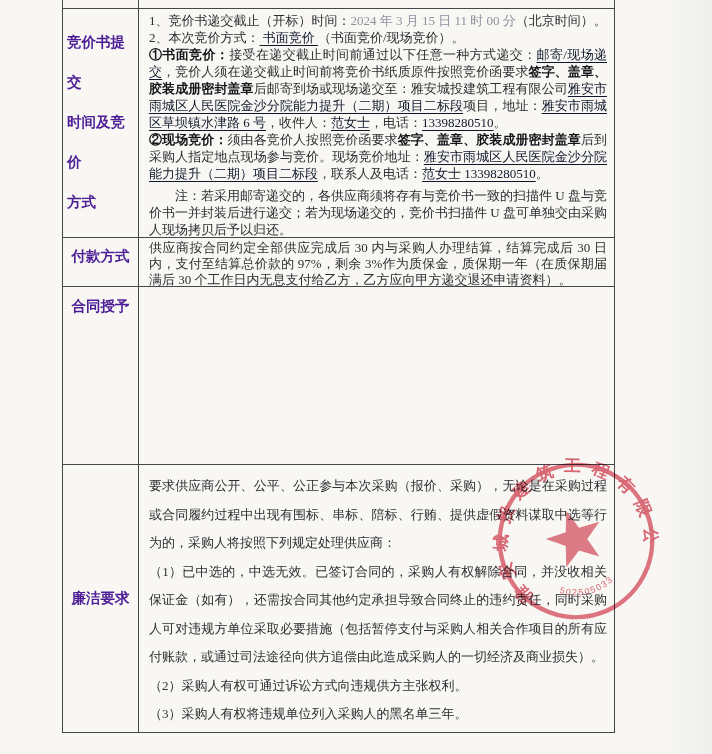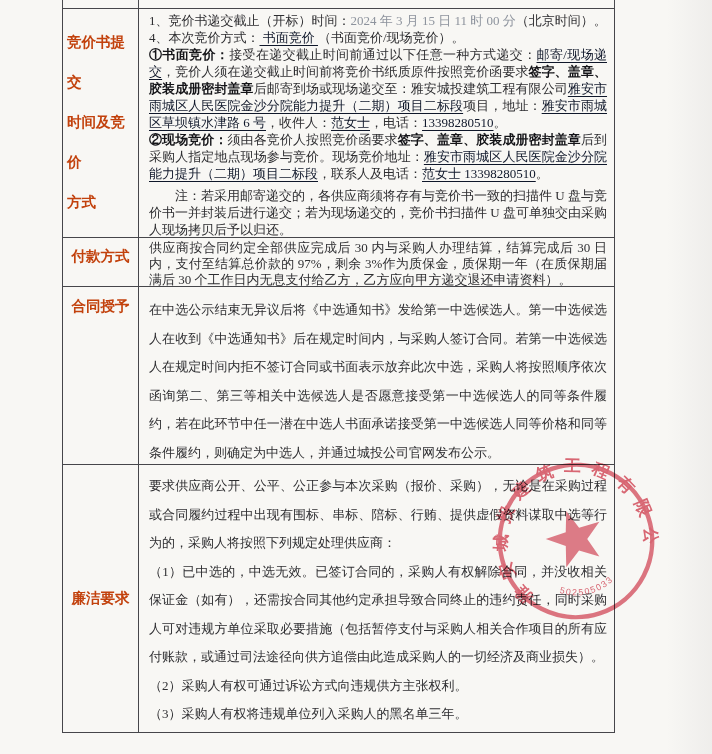--- a/index.html
+++ b/index.html
@@ -40,21 +40,21 @@
     border-top:1.6px solid #46464a;
     min-height:0;
     overflow:hidden;
   }
   .trow:first-child{border-top:none;}
   .th{
     border-right:1.2px solid #46464a;
     box-sizing:border-box;
     font-weight:600;
     font-size:14.5px;
-    color:#c2410c;
+    color:#4c1d95;
     overflow:hidden;
   }
   .td{
     box-sizing:border-box;
     padding:0 7px 0 10px;
     font-size:13px;
     text-align:justify;
     overflow:hidden;
   }
   .td p{margin:0;}
@@ -91,40 +91,37 @@
 
   <div class="doc-table">
     <div class="trow row-0">
       <div class="th">
           <div class="hline">竞价书提交</div>
           <div class="hline">时间及竞价</div>
           <div class="hline">方式</div>
         </div>
       <div class="td">
           <p><span>1、竞价书递交截止（开标）时间：</span><span class="seg-g">2024 年 3 月 15 日 11 时 00 分</span><span>（北京时间）。</span></p>
-          <p><span>4、本次竞价方式：</span><span class="seg-u"> 书面竞价 </span><span>（书面竞价/现场竞价）。</span></p>
+          <p><span>2、本次竞价方式：</span><span class="seg-u"> 书面竞价 </span><span>（书面竞价/现场竞价）。</span></p>
           <p><span class="seg-b">①书面竞价：</span><span>接受在递交截止时间前通过以下任意一种方式递交：</span><span class="seg-u">邮寄/现场递交</span><span>，竞价人须在递交截止时间前将竞价书纸质原件按照竞价函要求</span><span class="seg-b">签字、盖章、胶装成册密封盖章</span><span>后邮寄到场或现场递交至：雅安城投建筑工程有限公司</span><span class="seg-u">雅安市雨城区人民医院金沙分院能力提升（二期）项目二标段</span><span>项目，地址：</span><span class="seg-u">雅安市雨城区草坝镇水津路 6 号</span><span>，收件人：</span><span class="seg-u">范女士</span><span>，电话：</span><span class="seg-u">13398280510</span><span>。</span></p>
           <p><span class="seg-b">②现场竞价：</span><span>须由各竞价人按照竞价函要求</span><span class="seg-b">签字、盖章、胶装成册密封盖章</span><span>后到采购人指定地点现场参与竞价。现场竞价地址：</span><span class="seg-u">雅安市雨城区人民医院金沙分院能力提升（二期）项目二标段</span><span>，联系人及电话：</span><span class="seg-u">范女士 13398280510</span><span>。</span></p>
           <p class="para-note"><span>注：若采用邮寄递交的，各供应商须将存有与竞价书一致的扫描件 U 盘与竞价书一并封装后进行递交；若为现场递交的，竞价书扫描件 U 盘可单独交由采购人现场拷贝后予以归还。</span></p>
         </div>
     </div>
     <div class="trow row-1">
       <div class="th">
           <div class="hline">付款方式</div>
         </div>
       <div class="td">
           <p><span>供应商按合同约定全部供应完成后 30 内与采购人办理结算，结算完成后 30 日内，支付至结算总价款的 97%，剩余 3%作为质保金，质保期一年（在质保期届满后 30 个工作日内无息支付给乙方，乙方应向甲方递交退还申请资料）。</span></p>
         </div>
     </div>
     <div class="trow row-2">
       <div class="th">
           <div class="hline">合同授予</div>
-        </div>
-      <div class="td">
-          <p><span>在中选公示结束无异议后将《中选通知书》发给第一中选候选人。第一中选候选人在收到《中选通知书》后在规定时间内，与采购人签订合同。若第一中选候选人在规定时间内拒不签订合同或书面表示放弃此次中选，采购人将按照顺序依次函询第二、第三等相关中选候选人是否愿意接受第一中选候选人的同等条件履约，若在此环节中任一潜在中选人书面承诺接受第一中选候选人同等价格和同等条件履约，则确定为中选人，并通过城投公司官网发布公示。</span></p>
         </div>
     </div>
     <div class="trow row-3">
       <div class="th">
           <div class="hline">廉洁要求</div>
         </div>
       <div class="td">
           <p><span>要求供应商公开、公平、公正参与本次采购（报价、采购），无论是在采购过程或合同履约过程中出现有围标、串标、陪标、行贿、提供虚假资料谋取中选等行为的，采购人将按照下列规定处理供应商：</span></p>
           <p><span>（1）已中选的，中选无效。已签订合同的，采购人有权解除合同，并没收相关保证金（如有），还需按合同其他约定承担导致合同终止的违约责任，同时采购人可对违规方单位采取必要措施（包括暂停支付与采购人相关合作项目的所有应付账款，或通过司法途径向供方追偿由此造成采购人的一切经济及商业损失）。</span></p>
           <p><span>（2）采购人有权可通过诉讼方式向违规供方主张权利。</span></p>

